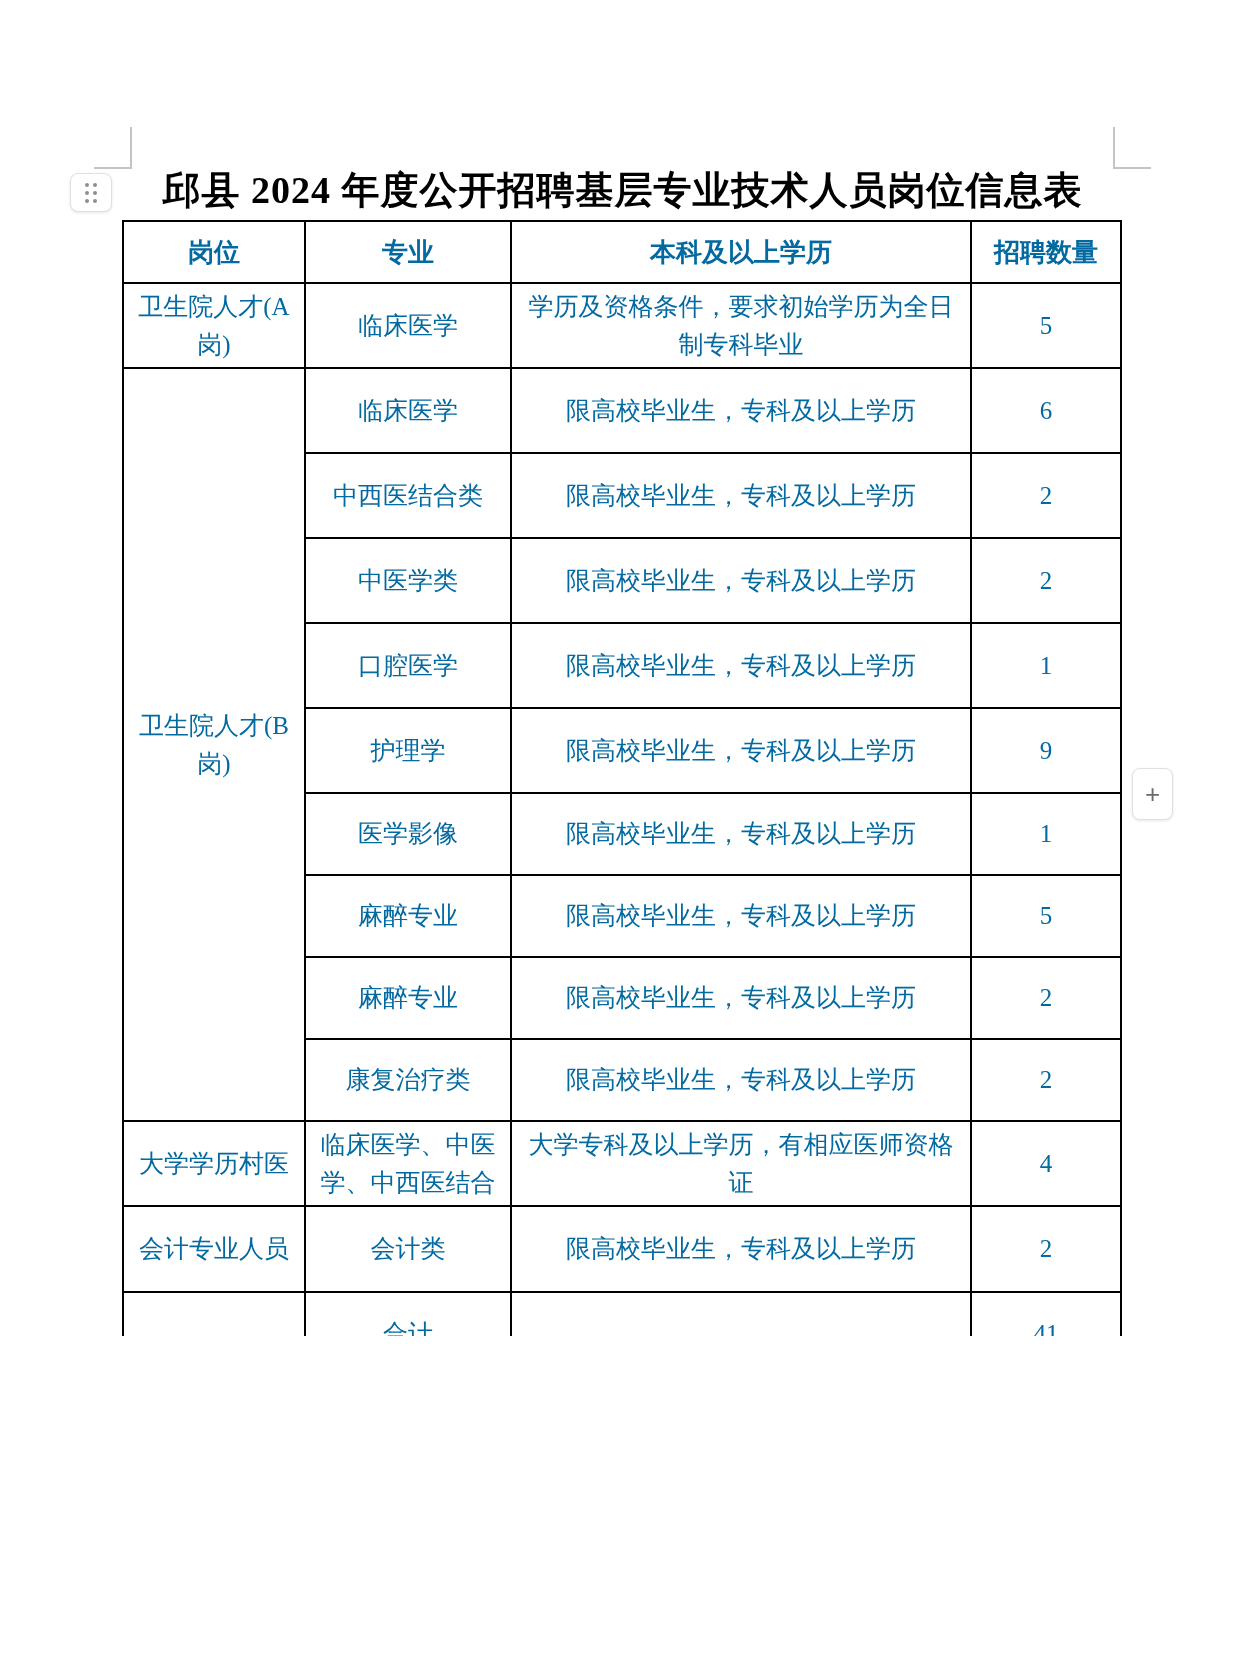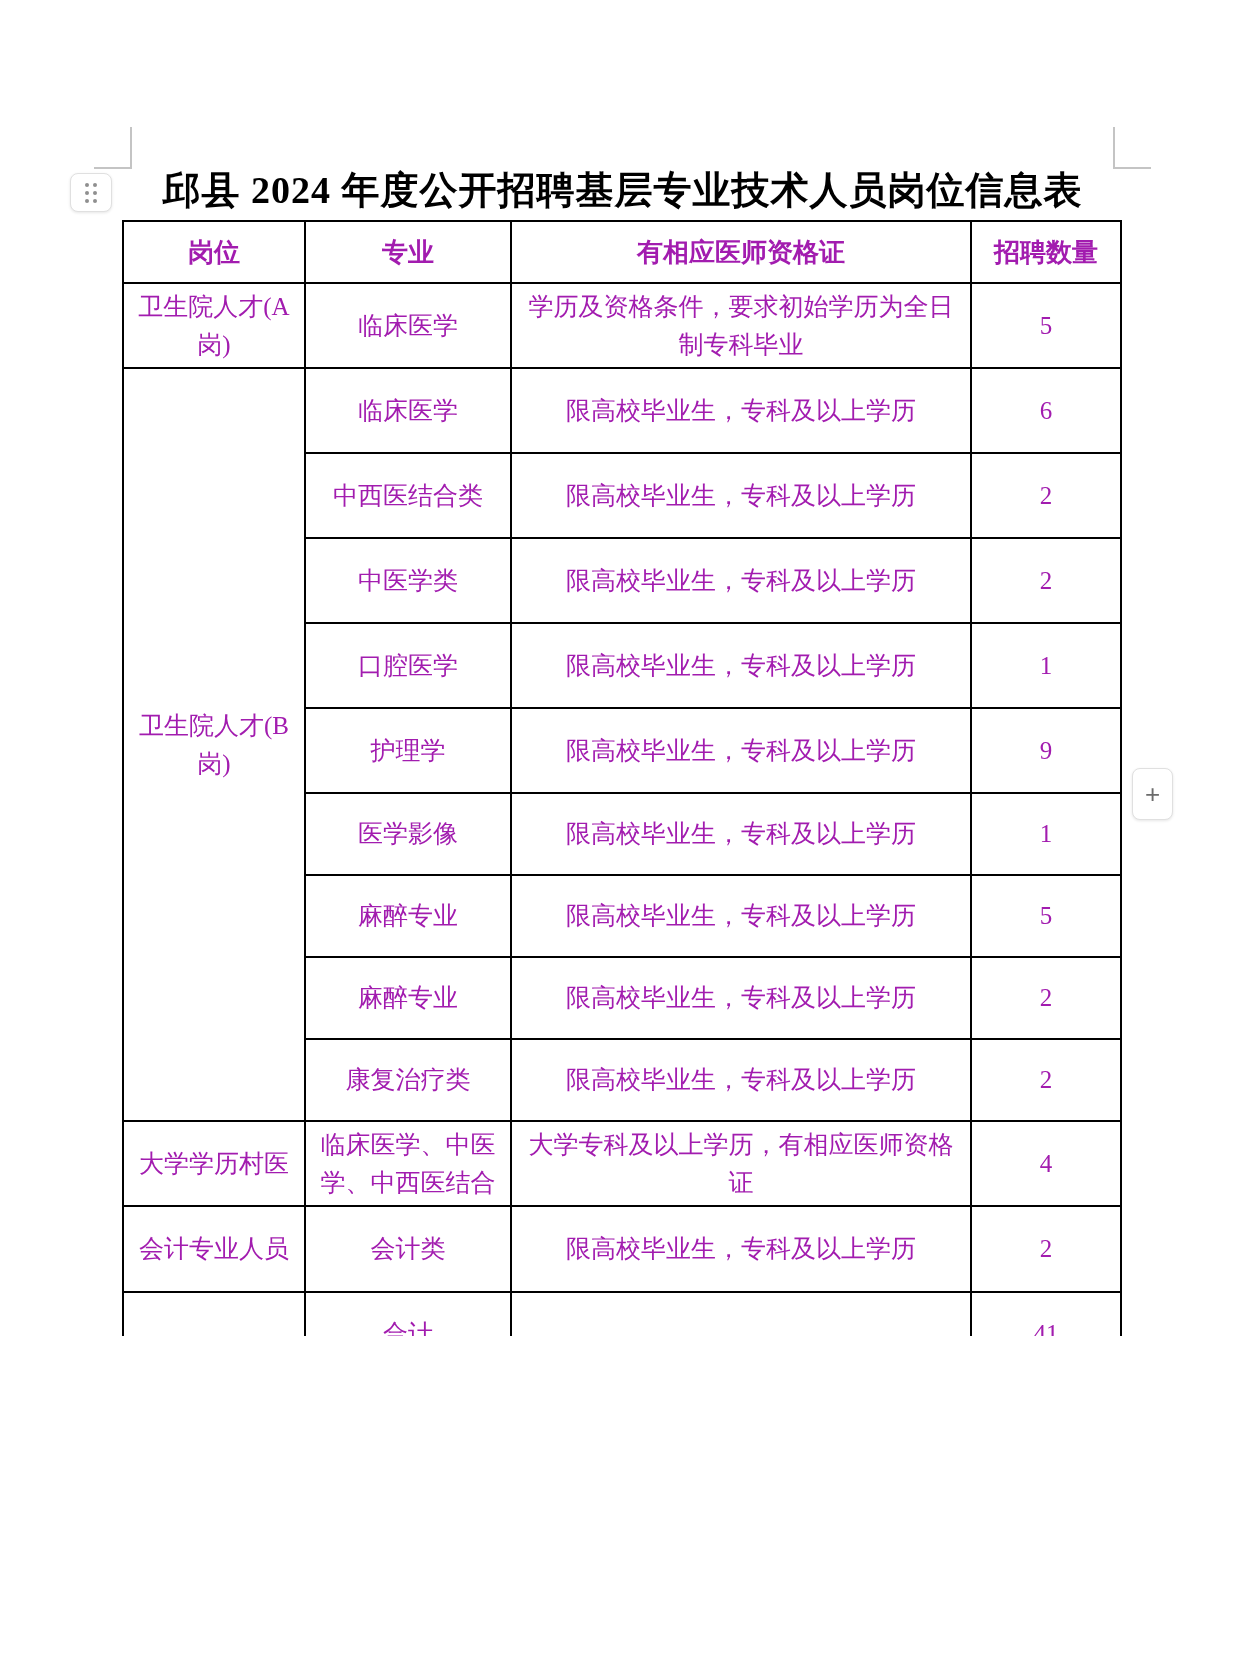--- a/index.html
+++ b/index.html
@@ -60,21 +60,21 @@
   }
   .job-table col.c1{width:182px;}
   .job-table col.c2{width:206px;}
   .job-table col.c3{width:460px;}
   .job-table col.c4{width:150px;}
   .job-table th,.job-table td{
     border:2px solid #000;
     text-align:center;vertical-align:middle;
     font-size:25px;line-height:1.5;
     padding:4px 8px;
-    color:#a21caf;
+    color:#0369a1;
     word-break:break-all;
     box-sizing:border-box;
   }
   .job-table th{font-size:26px;font-weight:bold;}
   .h62{height:62px;} .h83{height:83px;padding-left:11px;} .h85{height:85px;}
   .h82{height:82px;} .h86{height:86px;margin-top:20px;}
 
   
   .page-footer{
     position:absolute;left:132px;top:1614px;width:981px;
@@ -110,21 +110,21 @@
     <colgroup>
         <col class="c1">
         <col class="c2">
         <col class="c3">
         <col class="c4">
       </colgroup>
     <tbody>
         <tr class="h62">
       <th>岗位</th>
       <th>专业</th>
-      <th>有相应医师资格证</th>
+      <th>本科及以上学历</th>
       <th>招聘数量</th>
     </tr>
     <tr class="h83">
       <td>卫生院人才(A岗)</td>
       <td>临床医学</td>
       <td>学历及资格条件，要求初始学历为全日制专科毕业</td>
       <td>5</td>
     </tr>
     <tr class="h85">
       <td rowspan="9">卫生院人才(B岗)</td>

